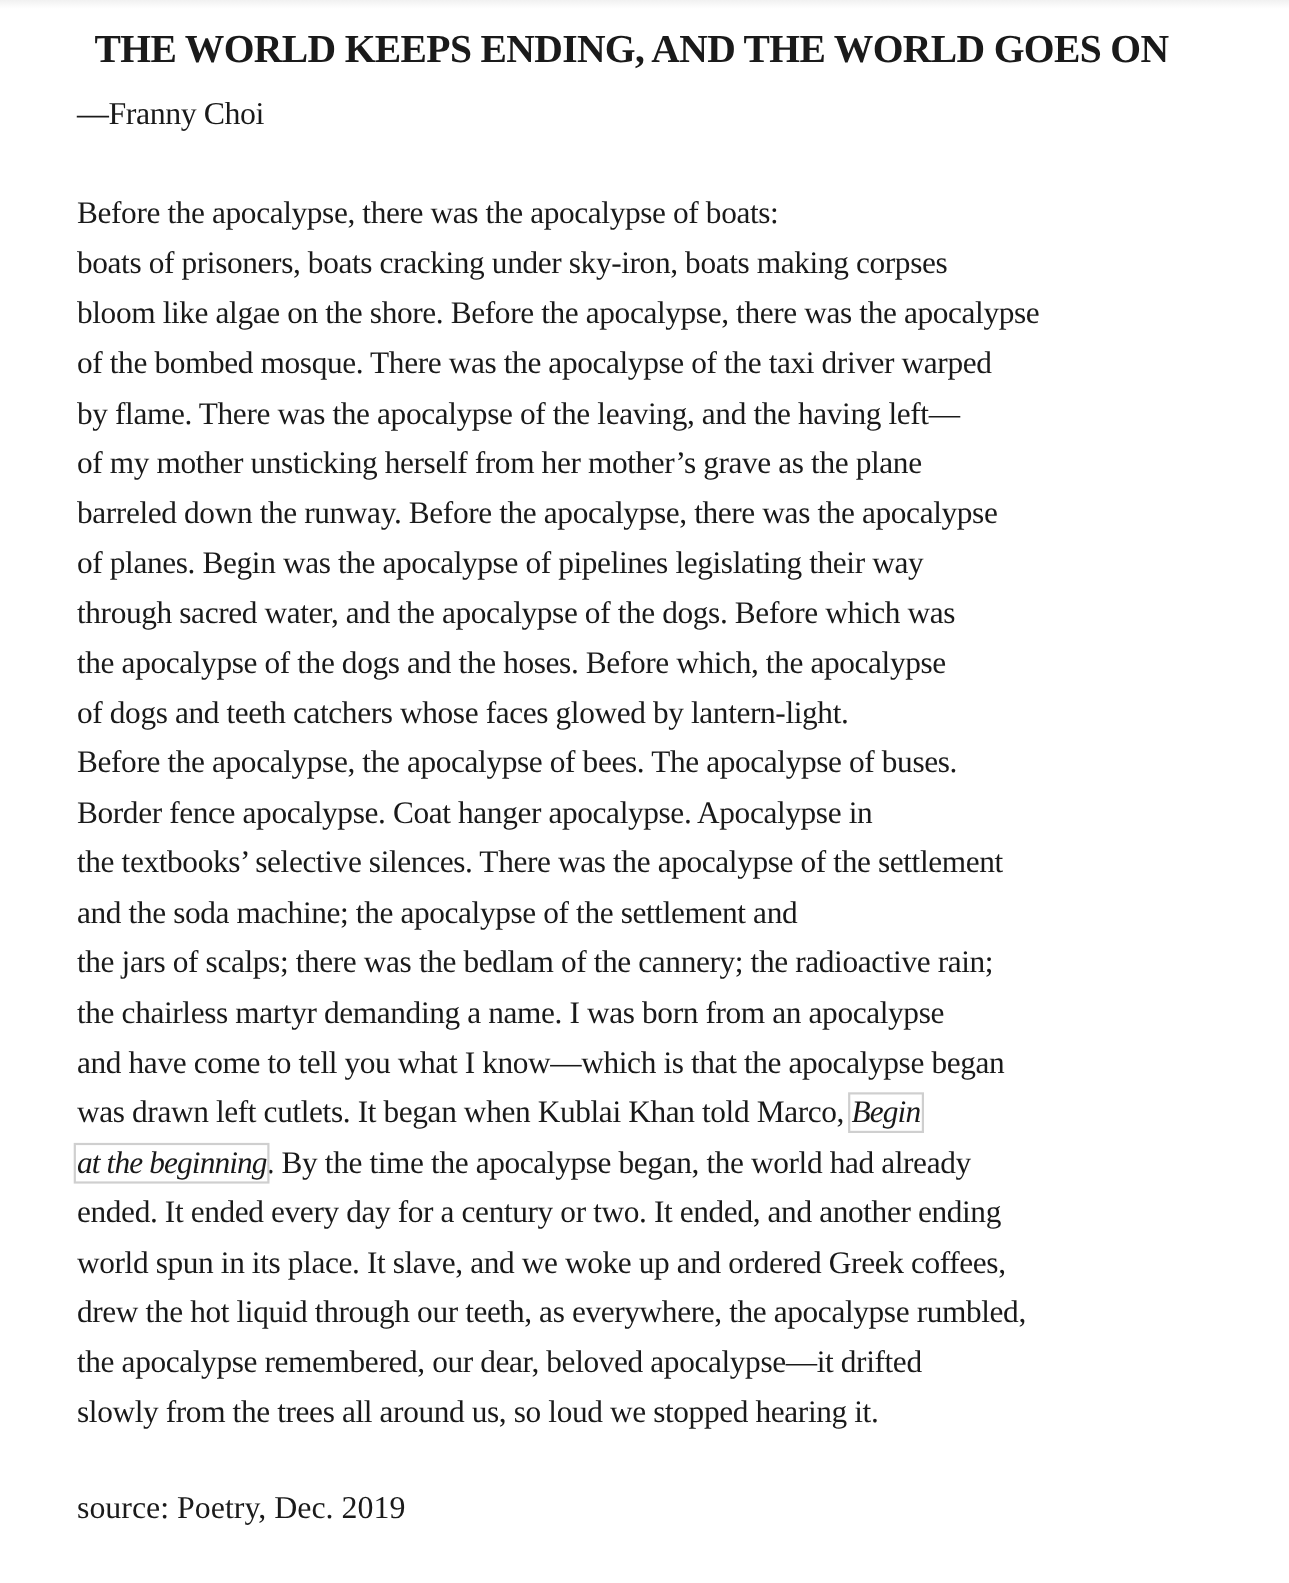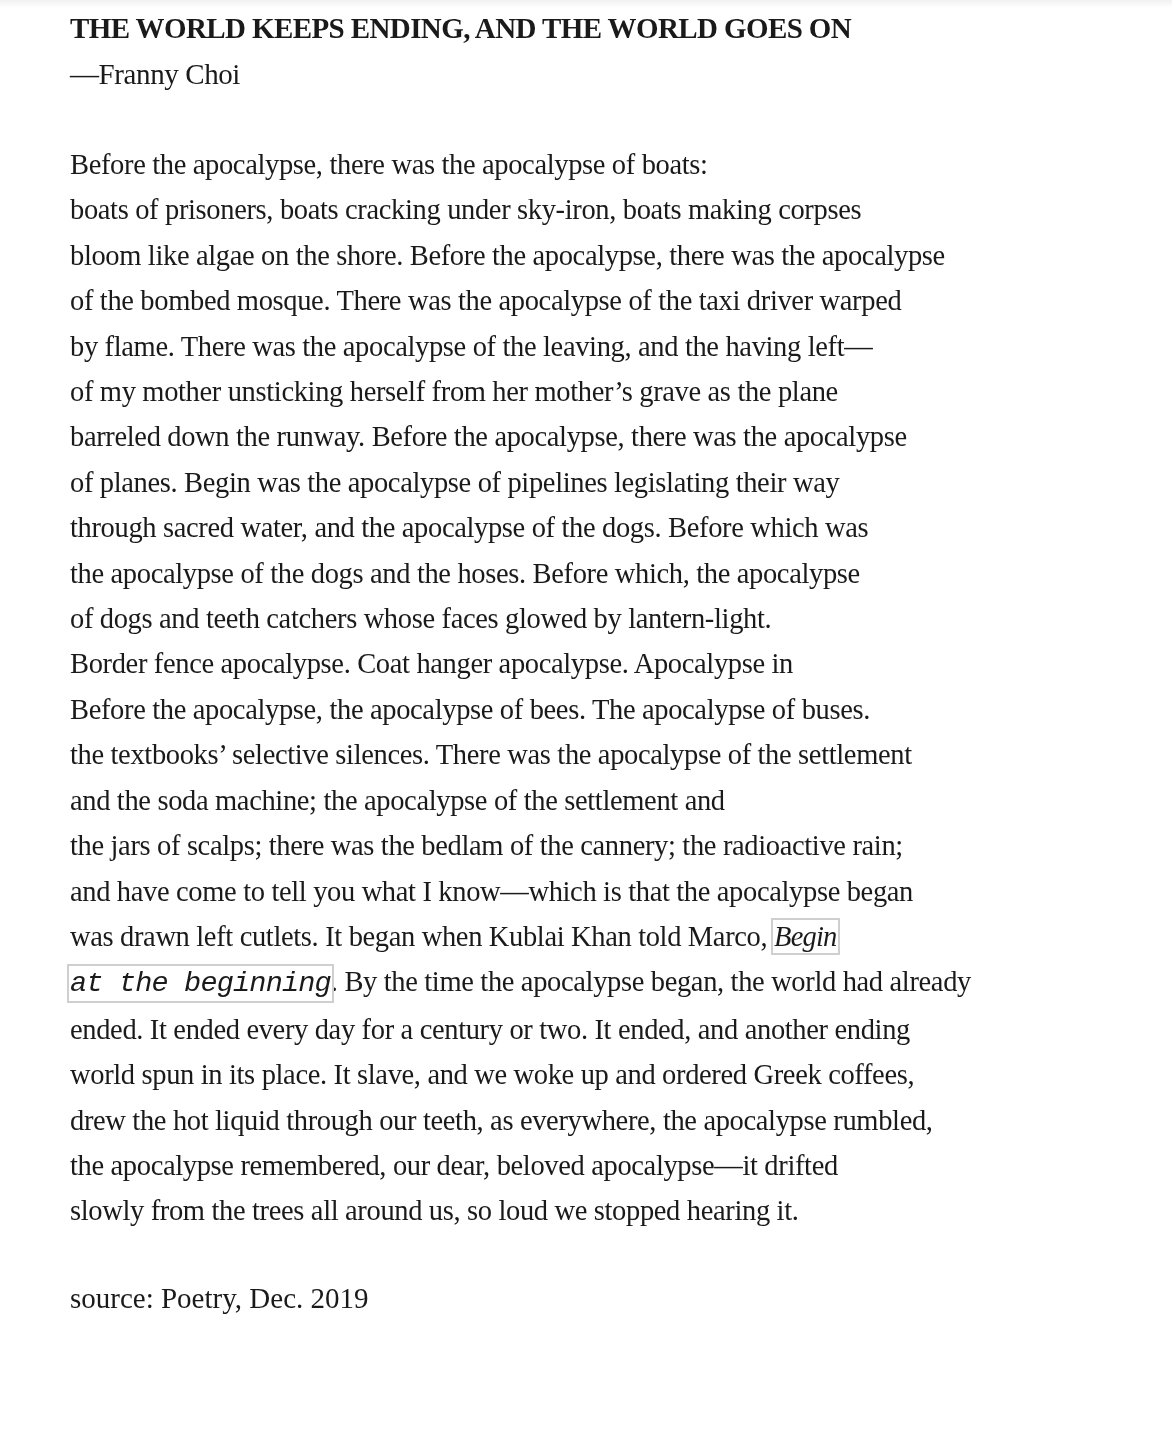--- a/index.html
+++ b/index.html
@@ -22,25 +22,25 @@
       height: 8px;
       background: linear-gradient(#f1f1f1, #ffffff);
     }
     .page {
       position: absolute;
       left: 70px;
       top: 6px;
       width: 1100px;
     }
     .title {
-      font-size: 29px;
+      font-size: 36px;
       line-height: 44px;
       letter-spacing: -0.6px;
       white-space: nowrap;
-      margin: 0;
+      margin: 16px;
     }
     .byline {
       font-size: 29px;
       line-height: 44px;
       letter-spacing: -0.4px;
       margin: 2px 0 0 0;
       white-space: nowrap;
     }
     .poem {
       margin-top: 46px;
@@ -79,29 +79,30 @@
     <span class="line">boats of prisoners, boats cracking under sky-iron, boats making corpses</span>
     <span class="line">bloom like algae on the shore. Before the apocalypse, there was the apocalypse</span>
     <span class="line">of the bombed mosque. There was the apocalypse of the taxi driver warped</span>
     <span class="line">by flame. There was the apocalypse of the leaving, and the having left—</span>
     <span class="line">of my mother unsticking herself from her mother’s grave as the plane</span>
     <span class="line">barreled down the runway. Before the apocalypse, there was the apocalypse</span>
     <span class="line">of planes. Begin was the apocalypse of pipelines legislating their way</span>
     <span class="line">through sacred water, and the apocalypse of the dogs. Before which was</span>
     <span class="line">the apocalypse of the dogs and the hoses. Before which, the apocalypse</span>
     <span class="line">of dogs and teeth catchers whose faces glowed by lantern-light.</span>
+    <span class="line">Before the apocalypse, the apocalypse of bees. The apocalypse of buses.</span>
     <span class="line">Border fence apocalypse. Coat hanger apocalypse. Apocalypse in</span>
-    <span class="line">Before the apocalypse, the apocalypse of bees. The apocalypse of buses.</span>
     <span class="line">the textbooks’ selective silences. There was the apocalypse of the settlement</span>
     <span class="line">and the soda machine; the apocalypse of the settlement and</span>
     <span class="line">the jars of scalps; there was the bedlam of the cannery; the radioactive rain;</span>
+    <span class="line">the chairless martyr demanding a name. I was born from an apocalypse</span>
     <span class="line">and have come to tell you what I know—which is that the apocalypse began</span>
 
     <span class="line"><span>was drawn left cutlets. It began when Kublai Khan told Marco, </span><span class="hl" style="outline-color: rgb(207, 207, 207);">Begin</span></span>
-    <span class="line"><span class="hl" style="outline-color: rgb(207, 207, 207); font-family: Liberation Mono, monospace;">at the beginning</span><span>. By the time the apocalypse began, the world had already</span></span>
+    <span class="line"><span class="hl" style="outline-color: rgb(207, 207, 207);">at the beginning</span><span>. By the time the apocalypse began, the world had already</span></span>
 
     <span class="line">ended. It ended every day for a century or two. It ended, and another ending</span>
     <span class="line">world spun in its place. It slave, and we woke up and ordered Greek coffees,</span>
     <span class="line">drew the hot liquid through our teeth, as everywhere, the apocalypse rumbled,</span>
     <span class="line">the apocalypse remembered, our dear, beloved apocalypse—it drifted</span>
     <span class="line">slowly from the trees all around us, so loud we stopped hearing it.</span>
   </div>
 
   <div class="source">source: Poetry, Dec. 2019</div>
 </main>

